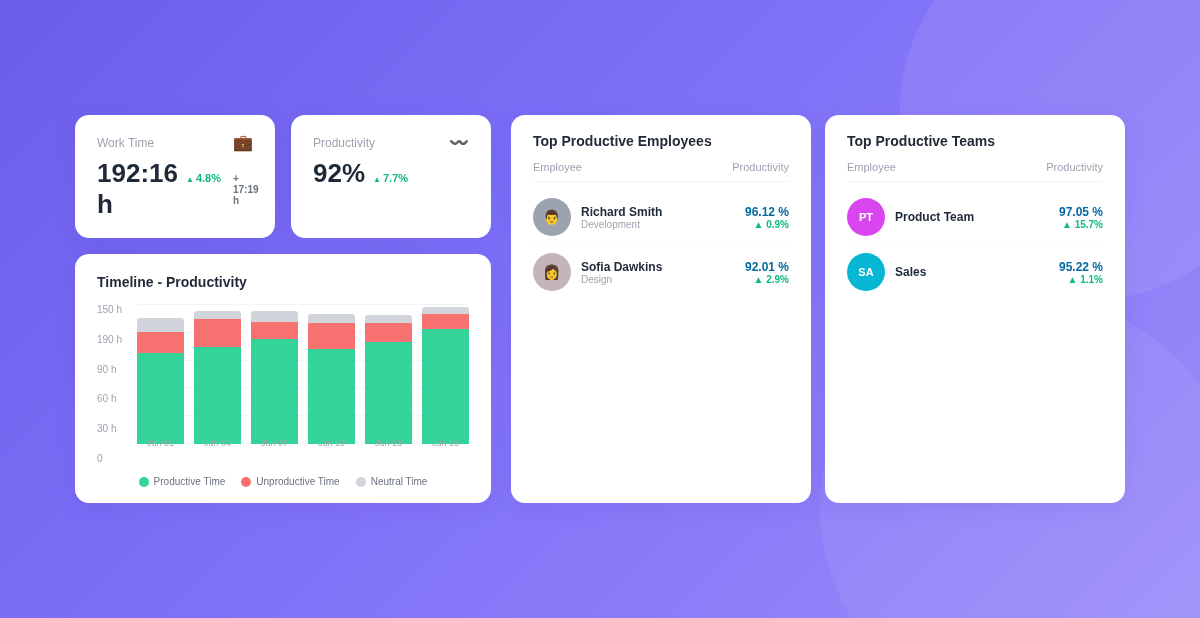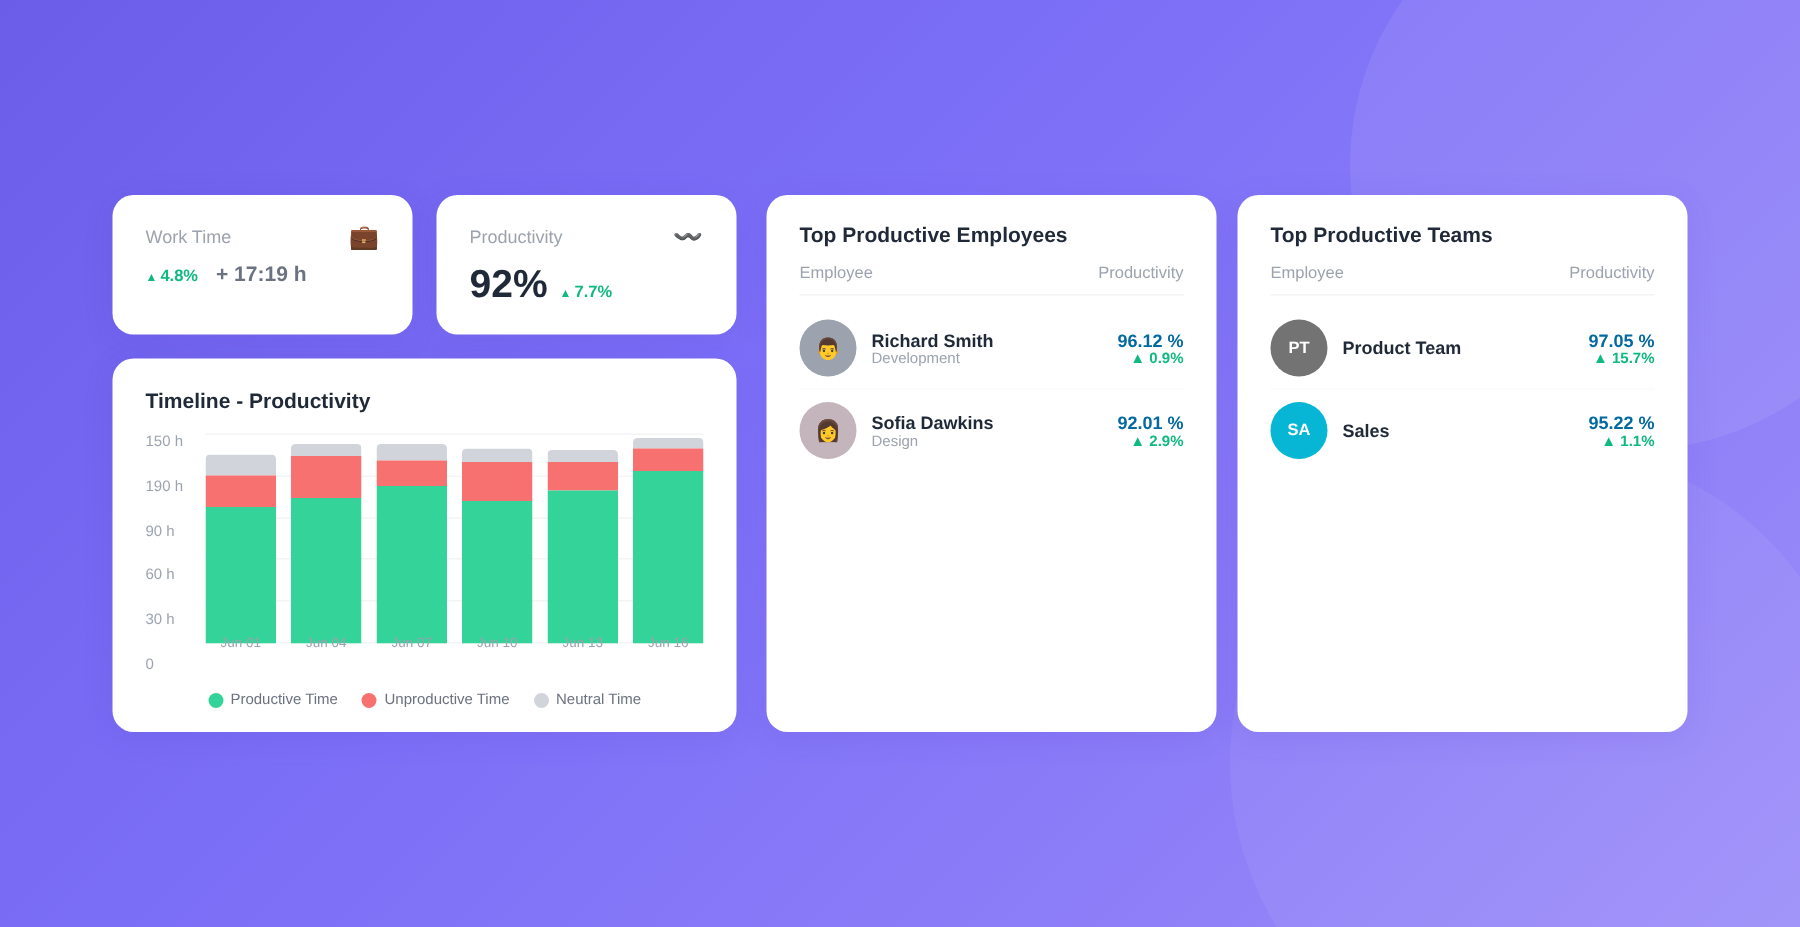--- a/index.html
+++ b/index.html
@@ -89,21 +89,21 @@
     .stat-badge {
       font-size: 11px;
       font-weight: 600;
       color: #10b981;
       display: flex;
       align-items: center;
       gap: 2px;
     }
 
     .stat-sub {
-      font-size: 14px;
+      font-size: 10px;
       color: #6b7280;
       margin-left: 4px;
     }
 
     
     .chart-card {
       background: #fff;
       border-radius: 14px;
       padding: 20px 22px 16px;
       width: 416px;
@@ -350,20 +350,21 @@
     <div class="left-section">
 
       <div class="stats-row">
 
         <div class="stat-card card">
           <div class="stat-label">
             <span>Work Time</span>
             <span class="stat-icon">💼</span>
           </div>
           <div class="stat-value">
+            <span>192:16 h</span>
             <span class="stat-badge">
               <span class="arrow-up"></span>
               <span>4.8%</span>
             </span>
             <span class="stat-sub">+ 17:19 h</span>
           </div>
         </div>
 
         <div class="stat-card card">
           <div class="stat-label">
@@ -519,21 +520,21 @@
       </div>
 
       <div class="list-card card">
         <div class="list-title">Top Productive Teams</div>
         <div class="list-header">
           <span>Employee</span>
           <span>Productivity</span>
         </div>
 
         <div class="list-row">
-          <div class="avatar-circle" style="background:#737373;">
+          <div class="avatar-circle" style="background:#d946ef;">
             PT
           </div>
           <div class="person-info">
             <div class="person-name">Product Team</div>
           </div>
           <div class="productivity-info">
             <div class="productivity-value">97.05 %</div>
             <div class="productivity-change">▲ 15.7%</div>
           </div>
         </div>

